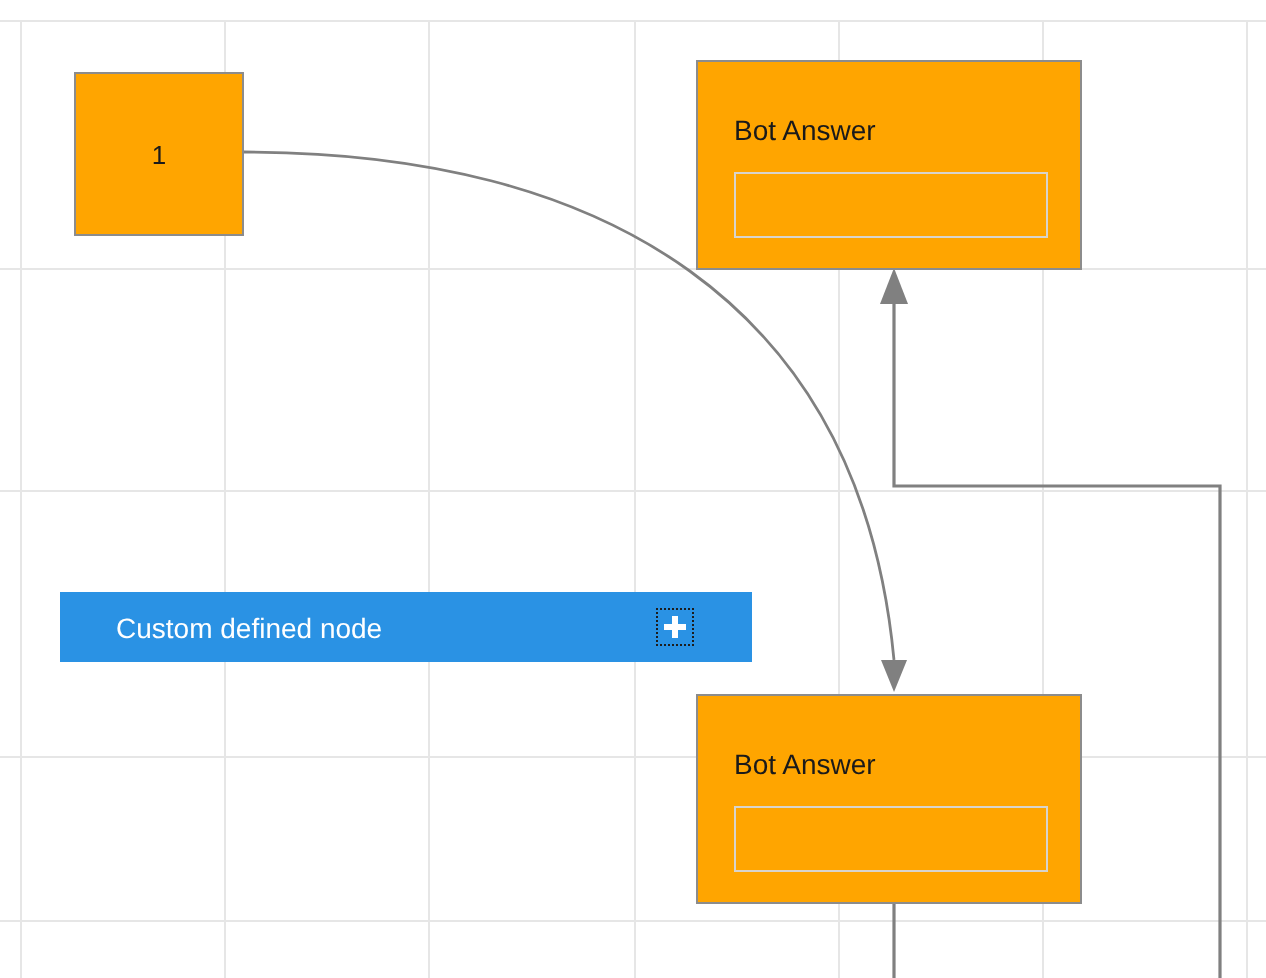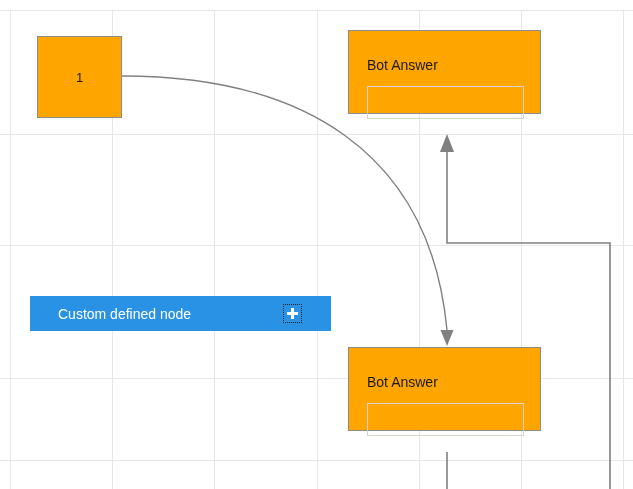--- a/index.html
+++ b/index.html
@@ -49,21 +49,21 @@
     justify-content: center;
   }
   .node-simple .node-index {
     font-size: 13px;
     color: #1a1a1a;
     line-height: 1;
   }
   .node-bot {
     left: 348px;
     width: 193px;
-    height: 84px;
+    height: 105px;
     padding: 0;
   }
   .node-bot.top { top: 30px; }
   .node-bot.bottom { top: 347px; }
   .node-bot .node-title {
     position: absolute;
     left: 18px;
     top: 27px;
     font-size: 14px;
     color: #1a1a1a;
@@ -78,21 +78,21 @@
     height: 33px;
     box-sizing: border-box;
     border: 1px solid #d8d4cc;
     background: transparent;
   }
   
   .custom-node-bar {
     position: absolute;
     left: 30px;
     top: 296px;
-    width: 301px;
+    width: 346px;
     height: 35px;
     background: #2a92e4;
     display: flex;
     align-items: center;
     box-sizing: border-box;
     padding: 0 0 0 28px;
   }
   .custom-node-bar .bar-label {
     font-size: 14px;
     color: #ffffff;

